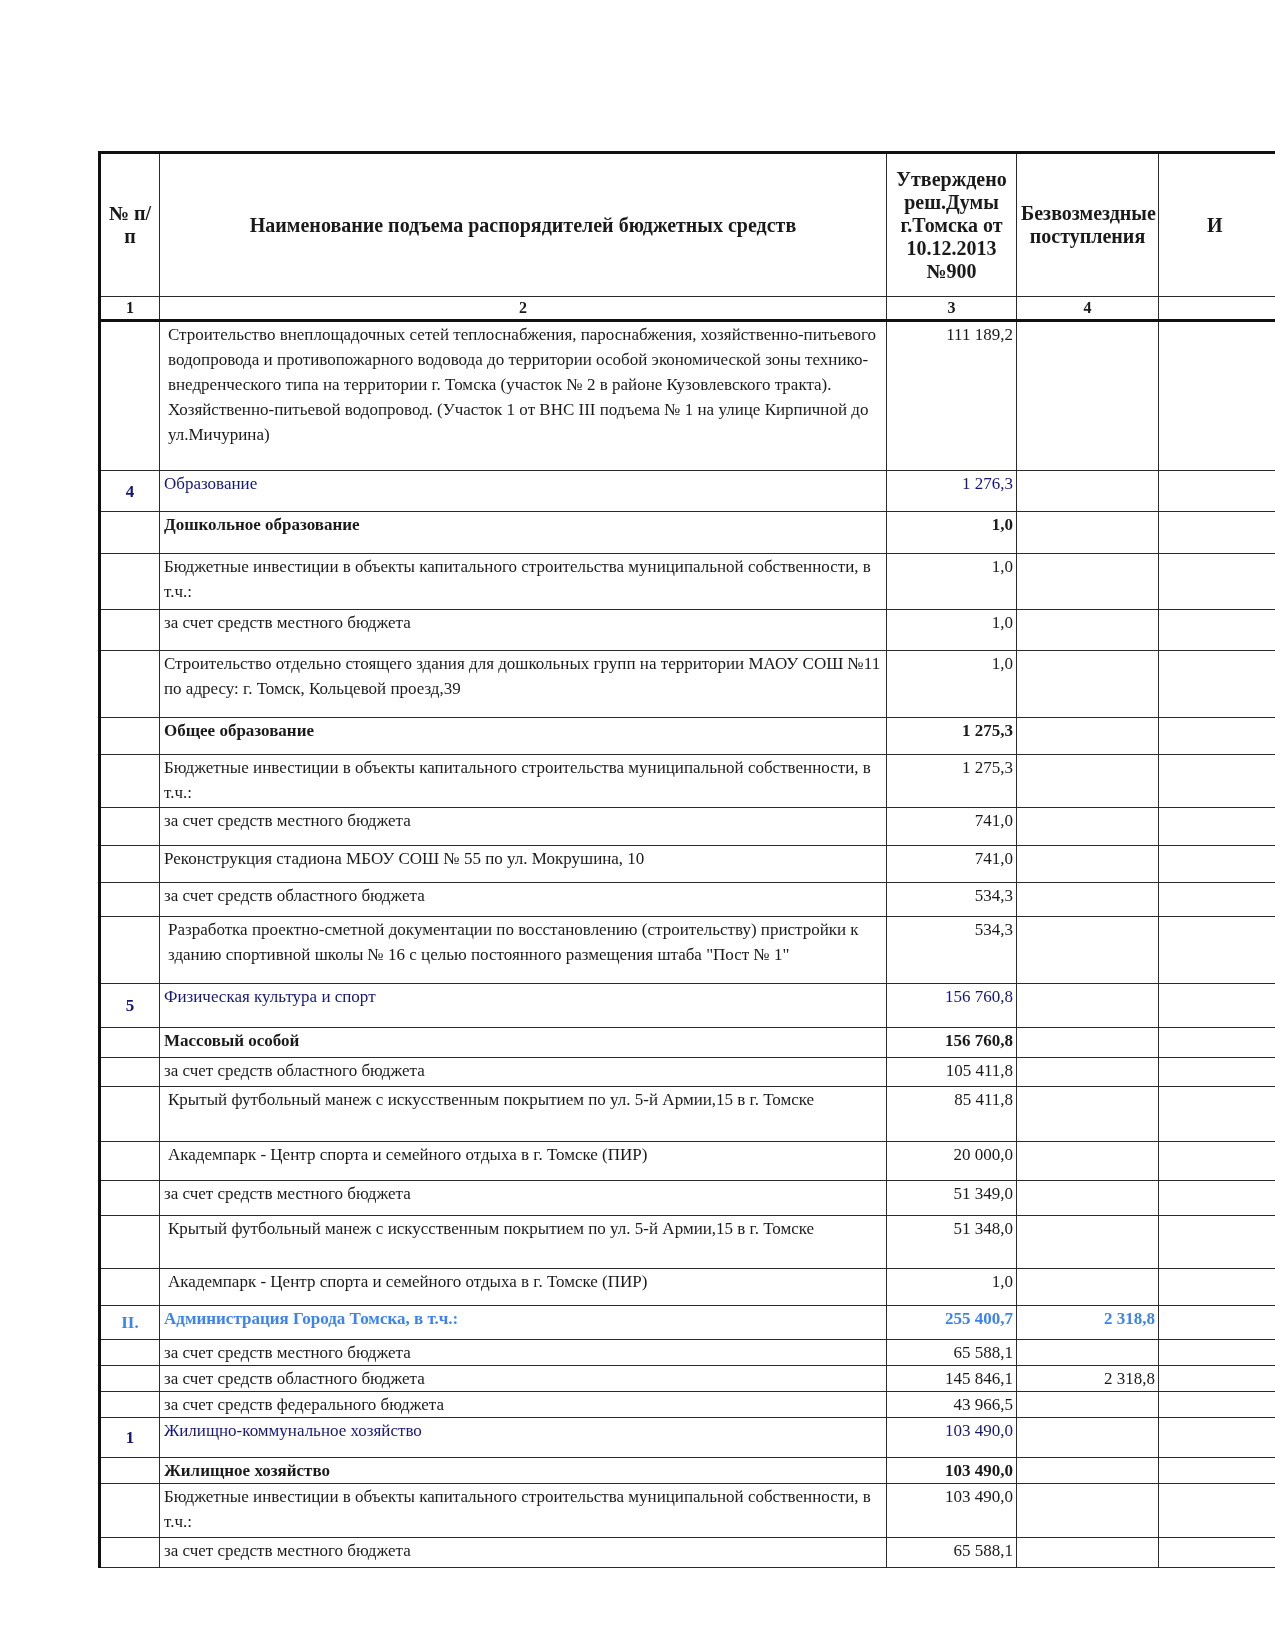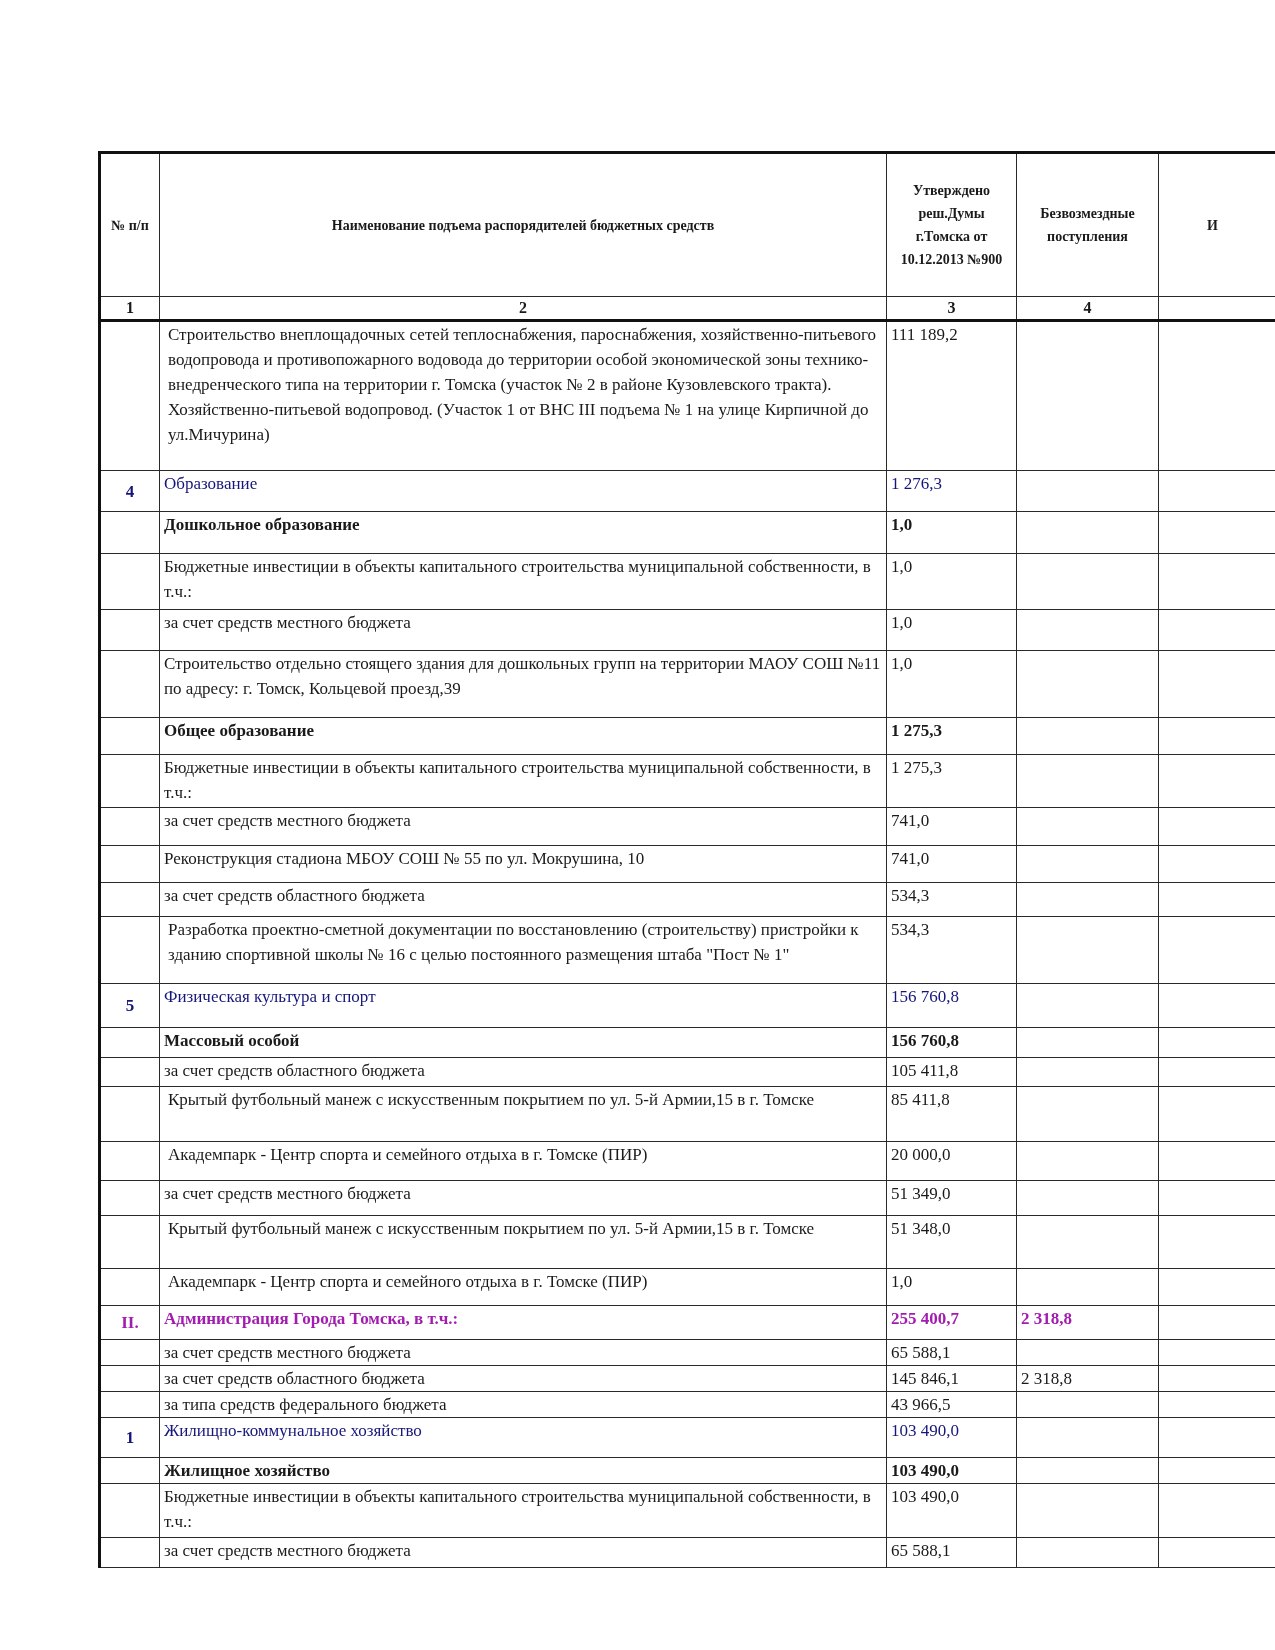--- a/index.html
+++ b/index.html
@@ -5,27 +5,27 @@
   html, body { margin: 0; padding: 0; background: #ffffff; }
   body { width: 1275px; height: 1650px; overflow: hidden; position: relative;
          font-family: "Liberation Serif", "DejaVu Serif", serif; color: #1a1a1a; }
   .page { position: absolute; left: 98px; top: 151px; width: 1200px; }
   table { border-collapse: collapse; table-layout: fixed; width: 1200px; }
   col.c1 { width: 60px; } col.c2 { width: 727px; } col.c3 { width: 130px; }
   col.c4 { width: 142px; } col.c5 { width: 141px; }
   td, th { border: 1.5px solid #2a2a2a; padding: 0 4px; vertical-align: top;
            font-size: 17px; line-height: 25px; }
   table { border-left: 3px solid #111; border-top: 3px solid #111; }
-  thead th { font-weight: bold; font-size: 14px; line-height: 23px; text-align: center; vertical-align: middle; }
+  thead th { font-weight: bold; font-size: 20px; line-height: 23px; text-align: center; vertical-align: middle; }
   thead tr.hdr th { height: 142px; }
   thead tr.nums th { height: 22px; line-height: 22px; font-size: 16px; border-bottom: 3px solid #111; }
   td.num { text-align: center; vertical-align: middle; font-weight: bold; }
-  td.val { padding-right: 3px; }
+  td.val { text-align: right; padding-right: 3px; }
   .blue { color: #16167a; font-weight: normal; }
-  .red { color: #a21caf; font-weight: bold; }
+  .red { color: #3b82f6; font-weight: bold; }
   .bold { font-weight: bold; }
   .it { }
   .indent { padding-left: 8px; }
   .clip { overflow: hidden; white-space: nowrap; }
 </style>
 </head>
 <body>
 
 <div class="page">
   <table>
@@ -209,21 +209,21 @@
         </tr>
         <tr style="height: 25px;">
           <td class="num"></td>
           <td class="it">за счет средств областного бюджета</td>
           <td class="val it">145 846,1</td>
           <td class="val it">2 318,8</td>
           <td></td>
         </tr>
         <tr style="height: 24px;">
           <td class="num"></td>
-          <td class="it">за типа средств федерального бюджета</td>
+          <td class="it">за счет средств федерального бюджета</td>
           <td class="val it">43 966,5</td>
           <td class="val it"></td>
           <td></td>
         </tr>
         <tr style="height: 40px;">
           <td class="num blue">1</td>
           <td class="blue">Жилищно-коммунальное хозяйство</td>
           <td class="val blue">103 490,0</td>
           <td class="val"></td>
           <td></td>

